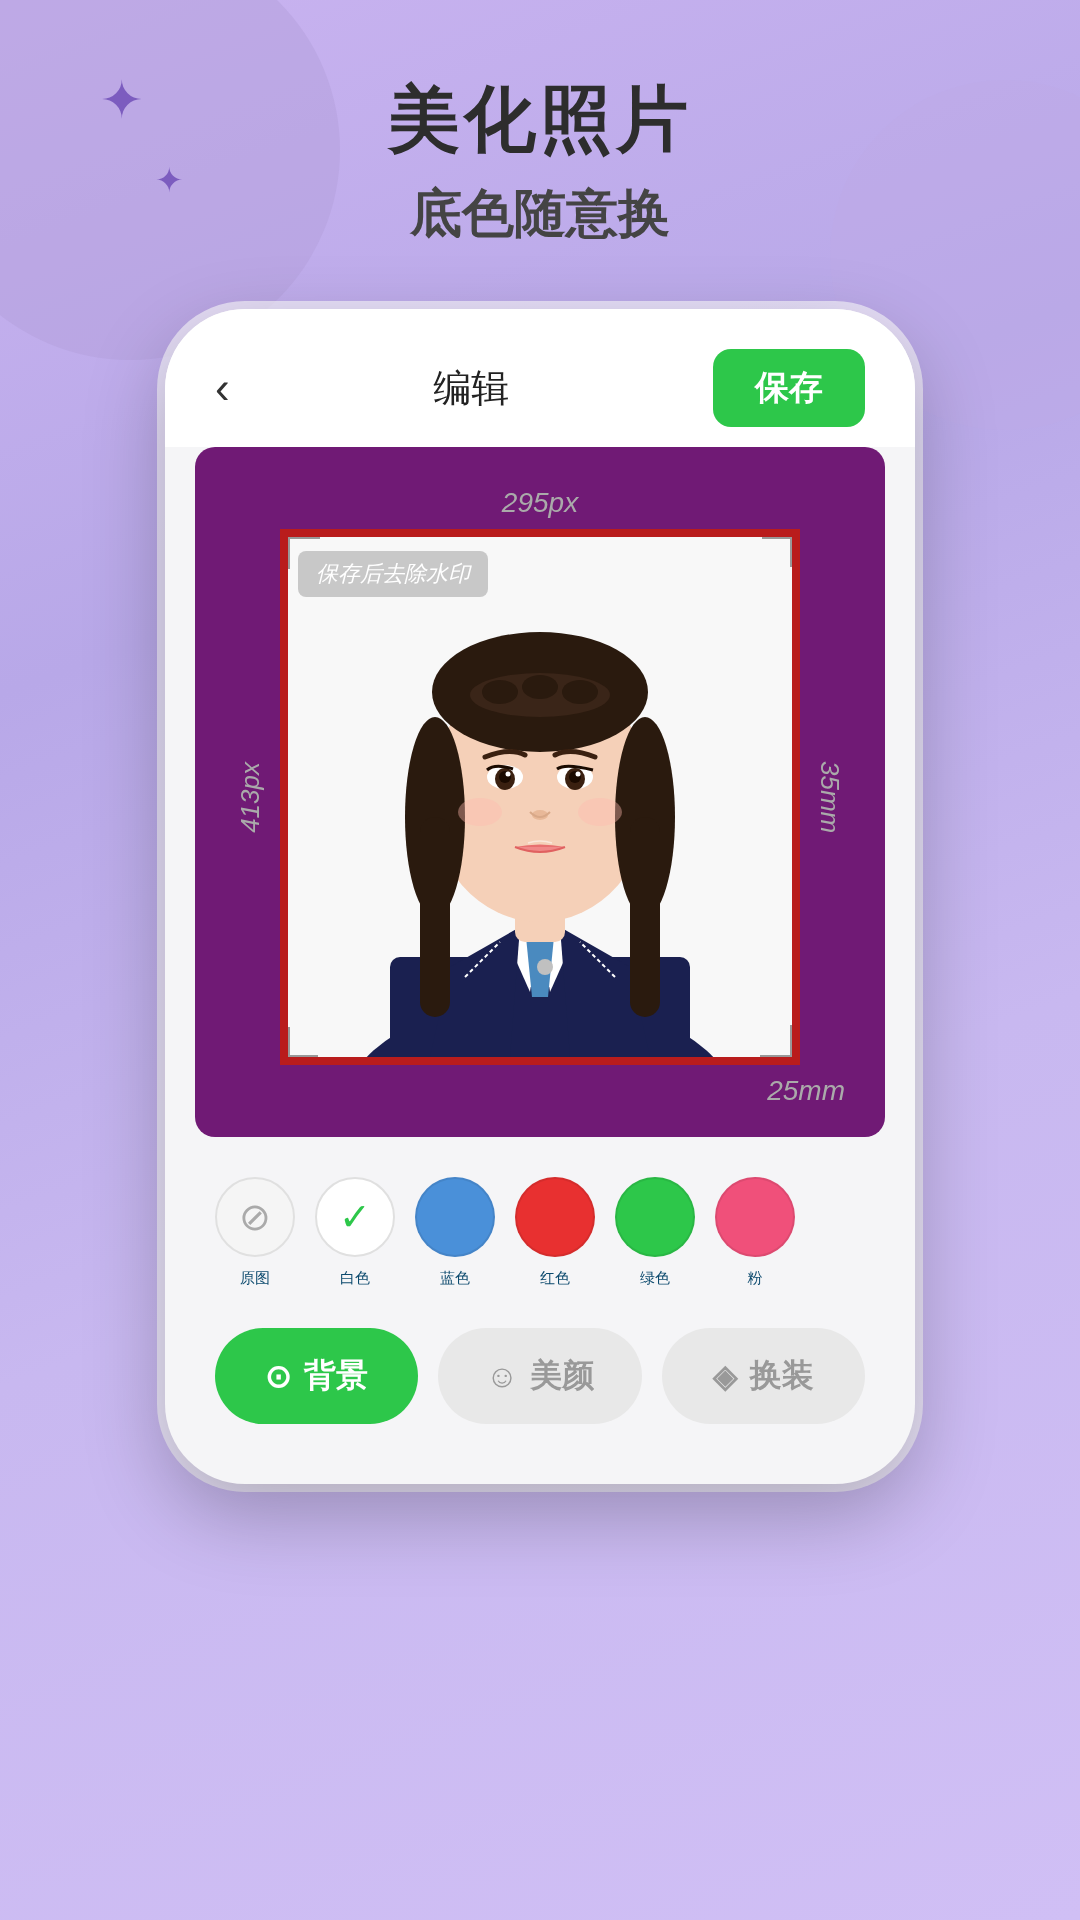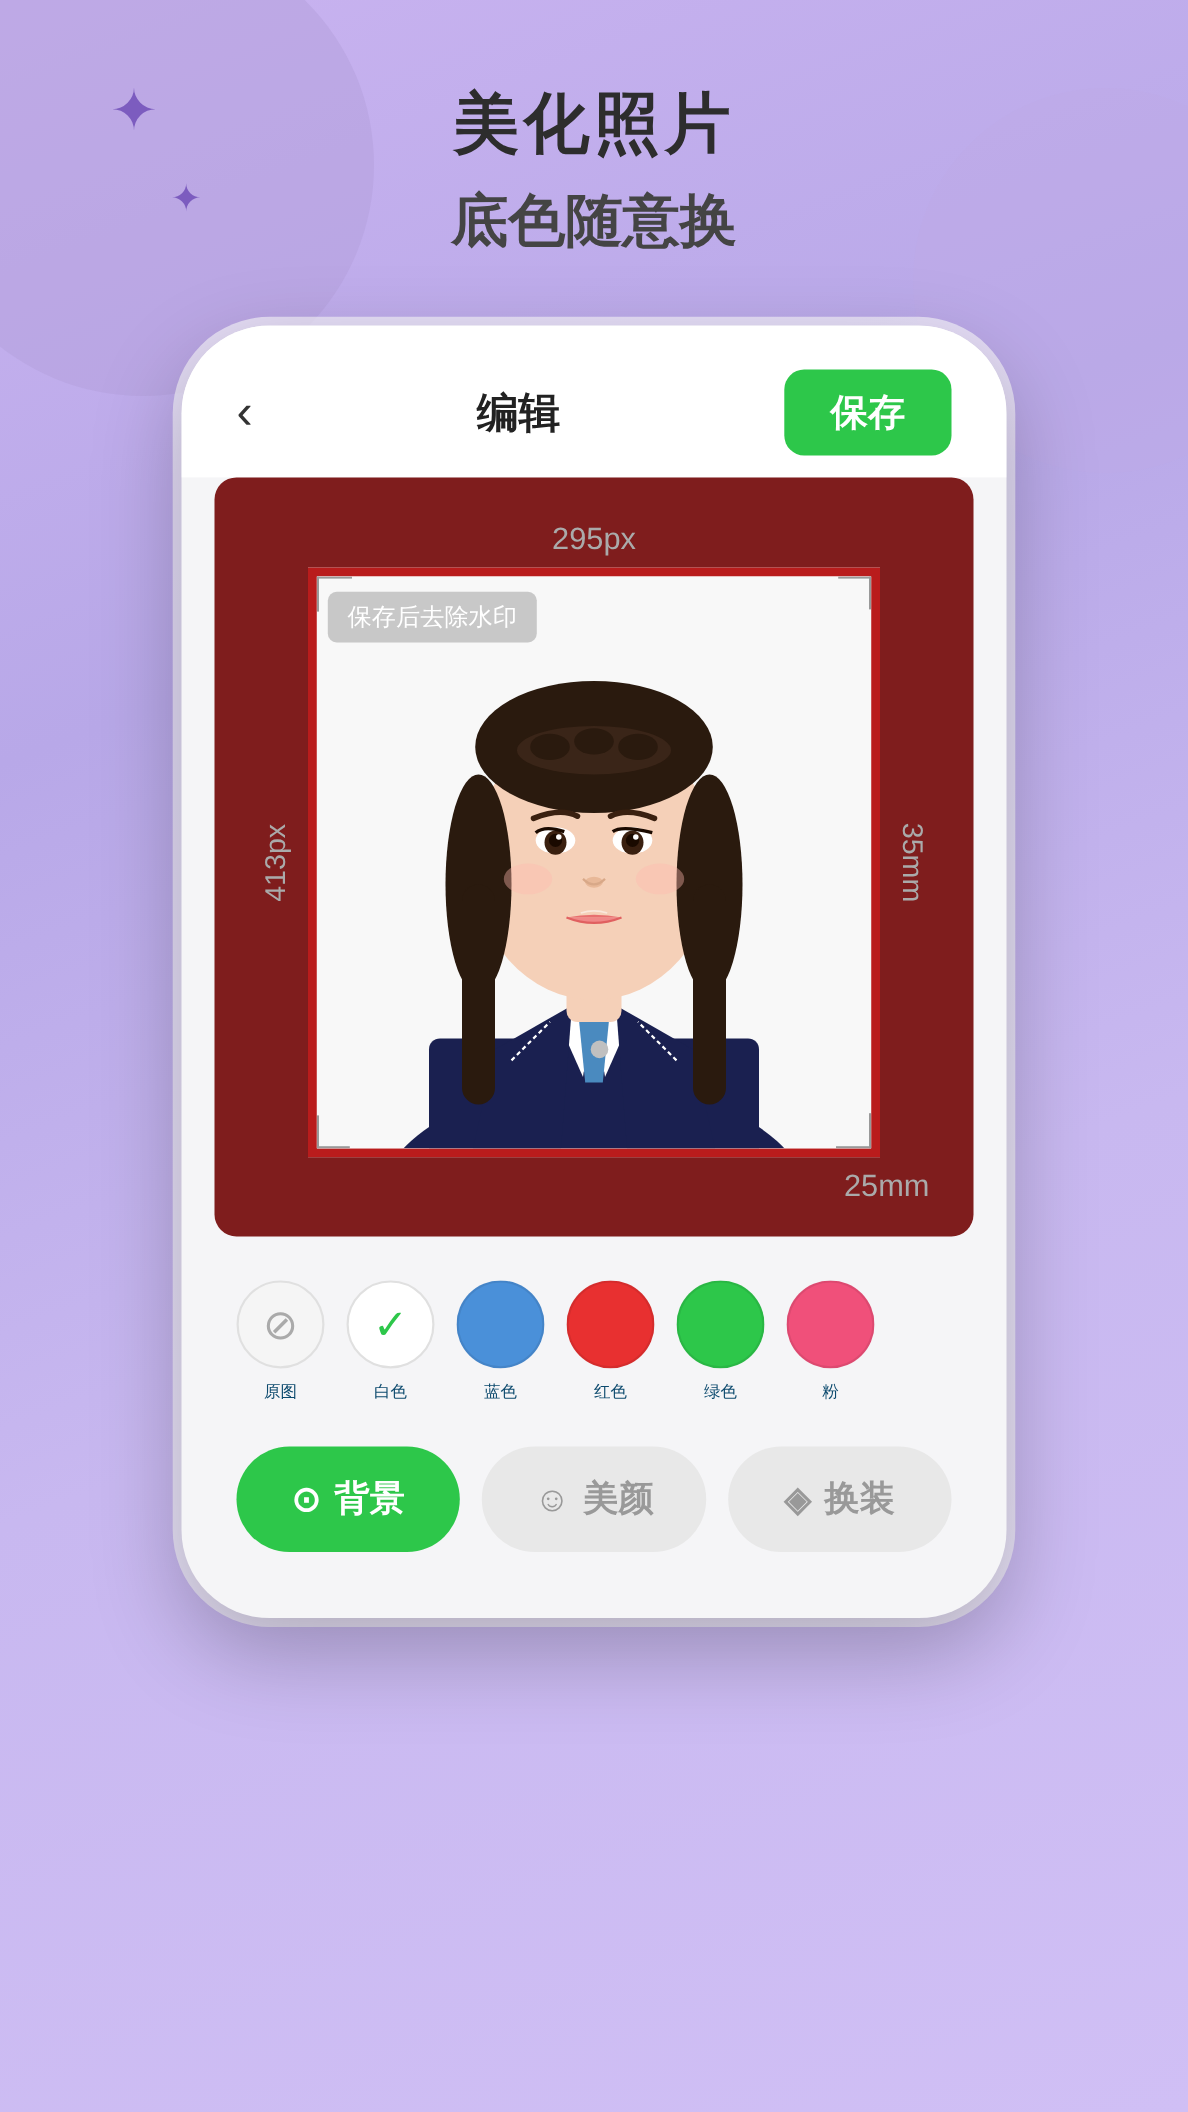--- a/index.html
+++ b/index.html
@@ -33,21 +33,21 @@
     }
 
     
     .header {
       position: relative;
       z-index: 2;
       text-align: center;
       padding-top: 80px;
     }
     .header-title {
-      font-size: 60px;
+      font-size: 72px;
       font-weight: 900;
       color: #2d2d2d;
       letter-spacing: 4px;
       line-height: 1.1;
     }
     .header-subtitle {
       font-size: 52px;
       color: #444;
       margin-top: 20px;
       font-weight: 700;
@@ -94,41 +94,42 @@
       padding: 40px 50px 20px;
       background: #fff;
     }
     .back-btn {
       font-size: 44px;
       color: #333;
       cursor: pointer;
     }
     .topbar-title {
       font-size: 38px;
-      font-weight: 700;
+      font-weight: 400;
       color: #222;
     }
     .save-btn {
       background: #2dc74a;
       color: #fff;
       border: none;
       border-radius: 18px;
       padding: 16px 42px;
       font-size: 34px;
       font-weight: 700;
       cursor: pointer;
     }
 
     
     .photo-area {
-      background: #7f1d1d;
+      background: #701a75;
       margin: 0 30px;
       border-radius: 20px;
       position: relative;
       padding: 40px 40px 30px;
+      font-style: italic;
     }
 
     
     .dim-top {
       text-align: center;
       font-size: 28px;
       color: #aaa;
       margin-bottom: 10px;
     }
 

